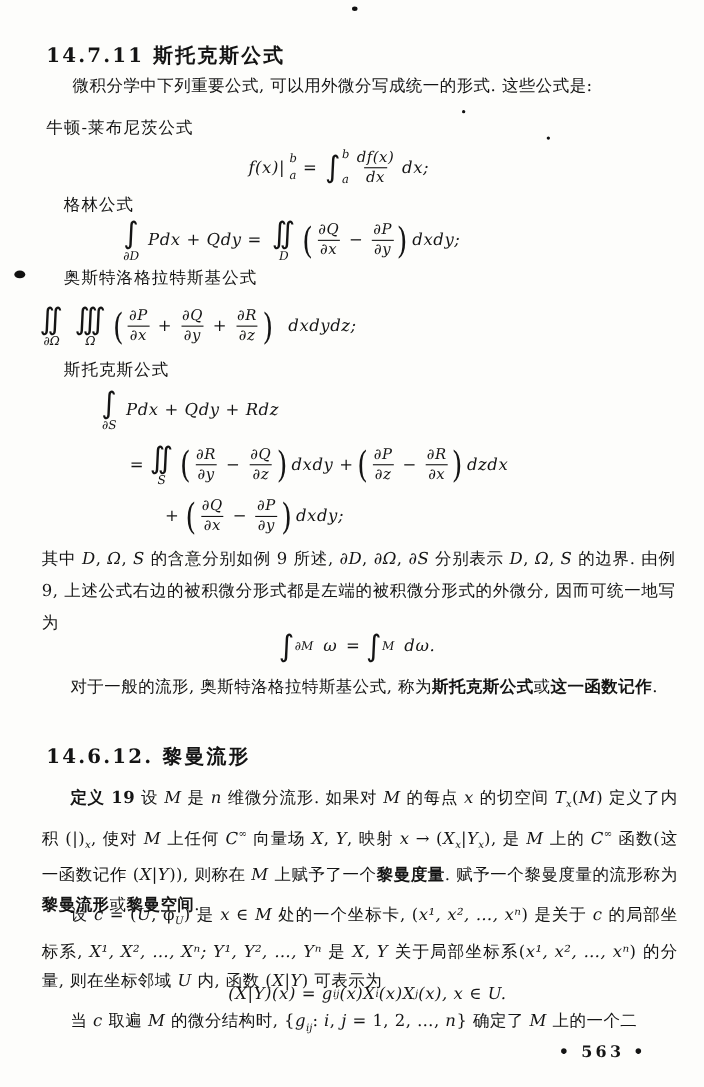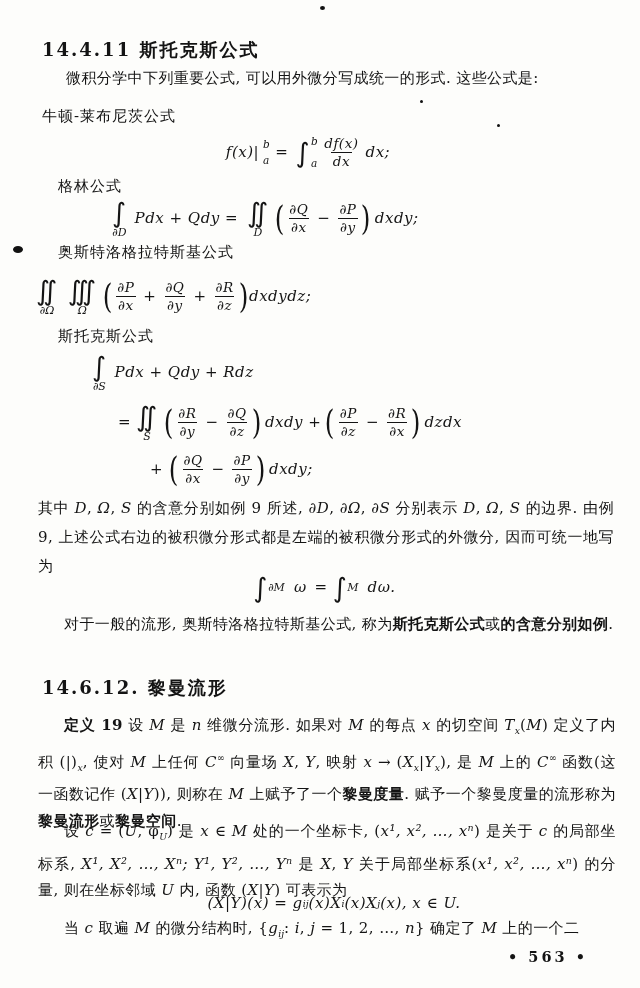--- a/index.html
+++ b/index.html
@@ -58,21 +58,21 @@
   .pageno{font-size:14.5px;font-weight:bold;letter-spacing:3px;white-space:nowrap;}
 </style>
 </head>
 <body>
 
 <div class="abs speck" style="left:320px;top:6px;width:5px;height:4px;"></div>
 <div class="abs speck" style="left:420px;top:100px;width:3px;height:3px;"></div>
 <div class="abs speck" style="left:497px;top:124px;width:3px;height:3px;"></div>
 <div class="abs speck" style="left:13px;top:246px;width:10px;height:7px;"></div>
 
-<div class="abs h1" style="left:42px;top:38px;">14.4.11 斯托克斯公式</div>
+<div class="abs h1" style="left:42px;top:38px;">14.7.11 斯托克斯公式</div>
 
 <div class="abs body-text indent" style="left:40px;top:64px;width:574px;">微积分学中下列重要公式, 可以用外微分写成统一的形式. 这些公式是:</div>
 
 <div class="abs label" style="left:42px;top:107px;">牛顿-莱布尼茨公式</div>
 
 <div class="abs fml" style="left:0;top:129px;width:640px;height:46px;justify-content:center;transform:translateX(-12px);">
   <span class="tok">f(x)|</span>
     <span class="limcol bar">
       <span class="limt">b</span>
       <span class="limb">a</span>
@@ -138,21 +138,21 @@
   <span class="frac">
       <span class="fnum">∂Q</span>
       <span class="fden">∂y</span>
     </span>
   <span class="op">+</span>
   <span class="frac">
       <span class="fnum">∂R</span>
       <span class="fden">∂z</span>
     </span>
   <span class="paren">)</span>
-  <span class="tok" style="margin-left:0;">dxdydz;</span>
+  <span class="tok" style="margin-left:13px;">dxdydz;</span>
 </div>
 
 <div class="abs label" style="left:58px;top:327px;">斯托克斯公式</div>
 
 <div class="abs fml" style="left:92px;top:348px;height:48px;">
   <span class="intcol">
       <span class="iglyph">∫</span>
       <span class="ilim">∂S</span>
     </span>
   <span class="tok">Pdx + Qdy + Rdz</span>
@@ -211,21 +211,21 @@
 <div class="abs fml" style="left:0;top:567px;width:640px;height:40px;justify-content:center;transform:translateX(6px);">
   <span class="iglyph">∫</span>
     <span class="isub">∂M</span>
   <span class="tok">ω</span>
   <span class="op">=</span>
   <span class="iglyph">∫</span>
     <span class="isub">M</span>
   <span class="tok">dω.</span>
 </div>
 
-<div class="abs body-text indent" style="left:38px;top:609px;width:576px;line-height:30px;"><span>对于一般的流形, 奥斯特洛格拉特斯基公式, 称为</span><span style="font-weight: bold;">斯托克斯公式</span><span>或</span><span style="font-weight: bold;">的含意分别如例</span><span>.</span></div>
+<div class="abs body-text indent" style="left:38px;top:609px;width:576px;line-height:30px;"><span>对于一般的流形, 奥斯特洛格拉特斯基公式, 称为</span><span style="font-weight: bold;">斯托克斯公式</span><span>或</span><span style="font-weight: bold;">这一函数记作</span><span>.</span></div>
 
 <div class="abs h1" style="left:42px;top:676px;">14.6.12. 黎曼流形</div>
 
 <div class="abs body-text indent" style="left:38px;top:712px;width:578px;line-height:26.5px;"><span style="font-weight: bold;">定义 19</span><span>  设 </span><span style="font-style: italic;">M</span><span> 是 </span><span style="font-style: italic;">n</span><span> 维微分流形. 如果对 </span><span style="font-style: italic;">M</span><span> 的每点 </span><span style="font-style: italic;">x</span><span> 的切空间 </span><span style="font-style: italic;">T</span><span class="sub" style="font-style: italic;">x</span><span>(</span><span style="font-style: italic;">M</span><span>) 定义了内积 (|)</span><span class="sub" style="font-style: italic;">x</span><span>, 使对 </span><span style="font-style: italic;">M</span><span> 上任何 </span><span style="font-style: italic;">C</span><span class="sup">∞</span><span> 向量场 </span><span style="font-style: italic;">X</span><span>, </span><span style="font-style: italic;">Y</span><span>, 映射 </span><span style="font-style: italic;">x</span><span> → (</span><span style="font-style: italic;">X</span><span class="sub" style="font-style: italic;">x</span><span>|</span><span style="font-style: italic;">Y</span><span class="sub" style="font-style: italic;">x</span><span>), 是 </span><span style="font-style: italic;">M</span><span> 上的 </span><span style="font-style: italic;">C</span><span class="sup">∞</span><span> 函数(这一函数记作 (</span><span style="font-style: italic;">X</span><span>|</span><span style="font-style: italic;">Y</span><span>)), 则称在 </span><span style="font-style: italic;">M</span><span> 上赋予了一个</span><span style="font-weight: bold;">黎曼度量</span><span>. 赋予一个黎曼度量的流形称为</span><span style="font-weight: bold;">黎曼流形</span><span>或</span><span style="font-weight: bold;">黎曼空间</span><span>.</span></div>
 
 <div class="abs body-text indent" style="left:38px;top:818px;width:578px;line-height:26.5px;"><span>设 </span><span style="font-style: italic;">c</span><span> = (</span><span style="font-style: italic;">U</span><span>, φ</span><span class="sub" style="font-style: italic;">U</span><span>) 是 </span><span style="font-style: italic;">x</span><span> ∈ </span><span style="font-style: italic;">M</span><span> 处的一个坐标卡, (</span><span style="font-style: italic;">x¹, x², …, xⁿ</span><span>) 是关于 </span><span style="font-style: italic;">c</span><span> 的局部坐标系, </span><span style="font-style: italic;">X¹, X², …, Xⁿ; Y¹, Y², …, Yⁿ</span><span> 是 </span><span style="font-style: italic;">X</span><span>, </span><span style="font-style: italic;">Y</span><span> 关于局部坐标系(</span><span style="font-style: italic;">x¹, x², …, xⁿ</span><span>) 的分量, 则在坐标邻域 </span><span style="font-style: italic;">U</span><span> 内, 函数 (</span><span style="font-style: italic;">X</span><span>|</span><span style="font-style: italic;">Y</span><span>) 可表示为</span></div>
 
 <div class="abs fml" style="left:0;top:891px;width:640px;height:24px;justify-content:center;transform:translateX(14px);">
     <span>(X|Y)(x) = g</span>
     <span class="sub">ij</span>

